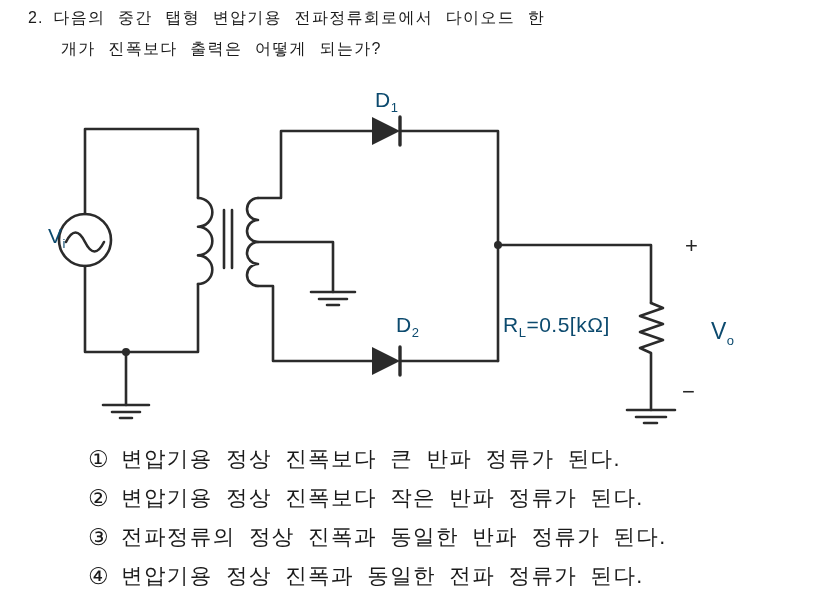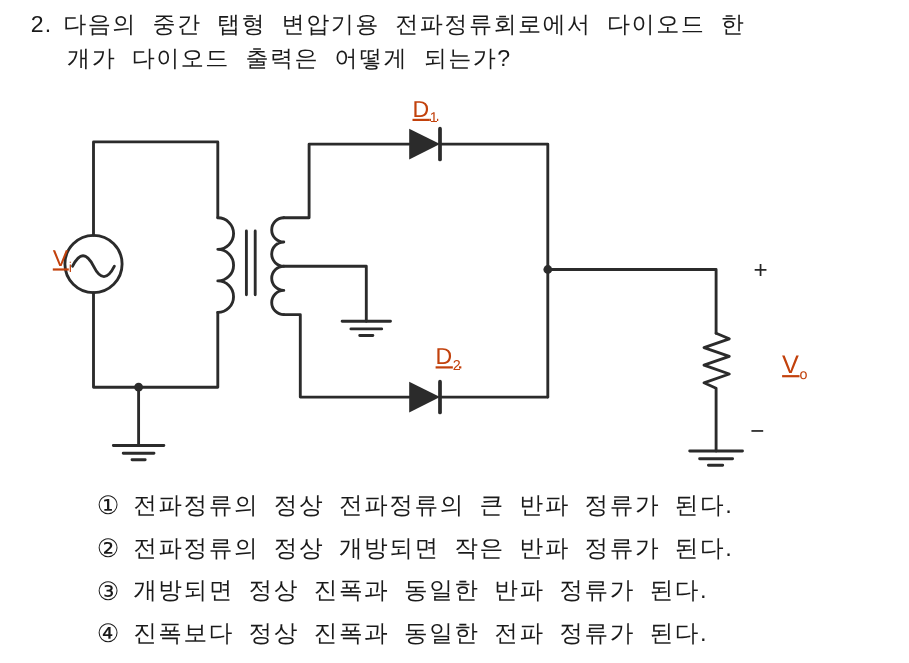--- a/index.html
+++ b/index.html
@@ -2,45 +2,45 @@
 <html><head>
 <meta charset="utf-8">
 <style>
   html,body{margin:0;padding:0;}
   body{
     width:826px;height:603px;overflow:hidden;background:#ffffff;
     font-family:"Liberation Sans","DejaVu Sans",sans-serif;
     color:#1c1c1c;position:relative;
   }
   .page{position:absolute;inset:0;}
-  .qline{position:absolute;white-space:nowrap;font-size:21px;
+  .qline{position:absolute;white-space:nowrap;font-size:16px;
     letter-spacing:1.3px;word-spacing:7px;color:#1a1a1a;}
   .q1{left:28px;top:8px;}
   .q2{left:61px;top:39px;}
   .qnum{margin-right:10px;letter-spacing:1px;}
   .circuit-svg{position:absolute;left:0;top:0;}
-  .clabel{position:absolute;font-size:21px;color:#c2410c;white-space:nowrap;
-    letter-spacing:0.5px;text-decoration:underline;}
+  .clabel{position:absolute;font-size:21px;color:#0c4a6e;white-space:nowrap;
+    letter-spacing:0.5px;}
   .clabel sub{font-size:13px;line-height:0;}
   .sign{position:absolute;font-size:22px;color:#262626;}
   .options{position:absolute;left:88px;top:447px;}
   .option{display:flex;align-items:flex-start;margin-bottom:14.5px;
     font-size:21.5px;letter-spacing:1.4px;word-spacing:6px;color:#1a1a1a;
     white-space:nowrap;line-height:24.5px;}
   .marker{font-size:23px;margin-right:11px;line-height:24px;}
 </style>
 </head>
 <body>
 
 <div class="page">
 
   <div class="qline q1">
     <span class="qnum">2.</span><span>다음의 중간 탭형 변압기용 전파정류회로에서 다이오드 한</span>
   </div>
-  <div class="qline q2">개가 다이오드 출력은 어떻게 되는가?</div>
+  <div class="qline q2">개가 진폭보다 출력은 어떻게 되는가?</div>
 
   <svg class="circuit-svg" width="826" height="603" viewBox="0 0 826 603">
     <g stroke="#2b2b2b" stroke-width="2.6" fill="none" stroke-linejoin="round" stroke-linecap="round">
 
       <g>
         <path d="M 85 214 L 85 129 L 198 129 L 198 198"></path>
         <path d="M 198 284 L 198 352 L 85 352 L 85 266"></path>
       </g>
 
       <g>
@@ -92,38 +92,39 @@
       <path d="M 400 347 L 400 375"></path>
     </g>
   </svg>
 
   <span class="clabel" style="left:48px;top:224px"><span>V</span><sub>i</sub></span>
 
   <span class="clabel" style="left:375px;top:88px"><span>D</span><sub>1</sub></span>
 
   <span class="clabel" style="left:396px;top:313px"><span>D</span><sub>2</sub></span>
 
+  <span class="clabel" style="left:503px;top:313px"><span>R</span><sub>L</sub><span>=0.5[kΩ]</span></span>
 
   <span class="clabel" style="left:711px;top:318px;font-size:23px"><span>V</span><sub>o</sub></span>
 
   <span class="sign" style="left:685px;top:233px">+</span>
   <span class="sign" style="left:682px;top:379px">−</span>
 
   <div class="options">
     <div class="option">
       <span class="marker">①</span>
-      <span>전파정류의 정상 전파정류의 큰 반파 정류가 된다.</span>
+      <span>변압기용 정상 진폭보다 큰 반파 정류가 된다.</span>
     </div>
     <div class="option">
       <span class="marker">②</span>
-      <span>전파정류의 정상 개방되면 작은 반파 정류가 된다.</span>
+      <span>변압기용 정상 진폭보다 작은 반파 정류가 된다.</span>
     </div>
     <div class="option">
       <span class="marker">③</span>
-      <span>개방되면 정상 진폭과 동일한 반파 정류가 된다.</span>
+      <span>전파정류의 정상 진폭과 동일한 반파 정류가 된다.</span>
     </div>
     <div class="option">
       <span class="marker">④</span>
-      <span>진폭보다 정상 진폭과 동일한 전파 정류가 된다.</span>
+      <span>변압기용 정상 진폭과 동일한 전파 정류가 된다.</span>
     </div>
   </div>
 
 </div>
 
 </body></html>

